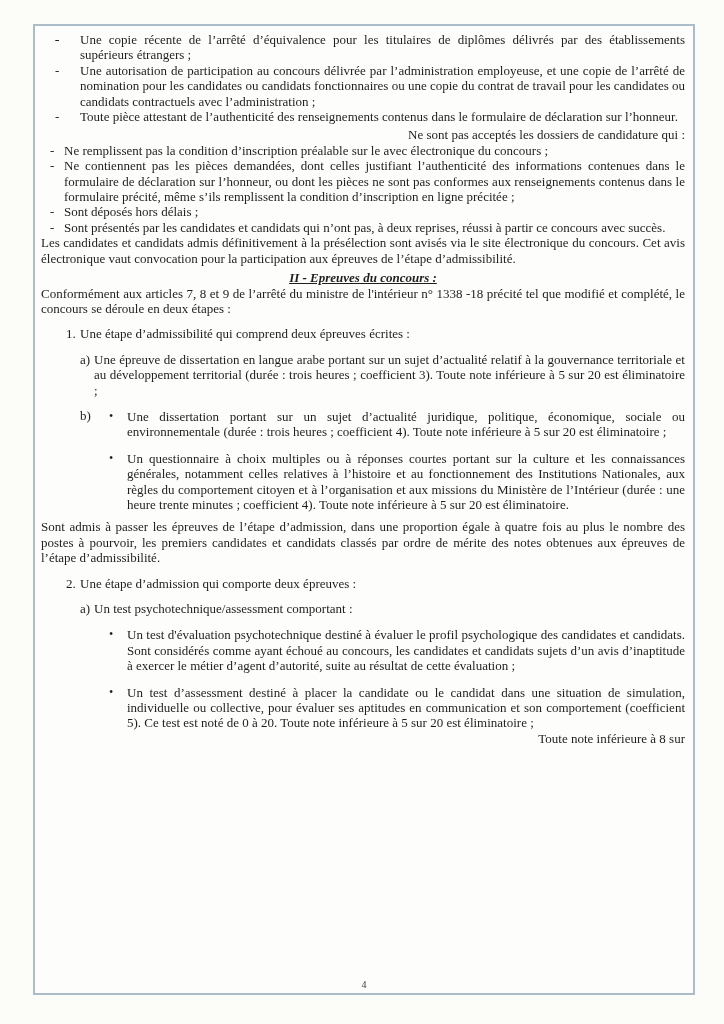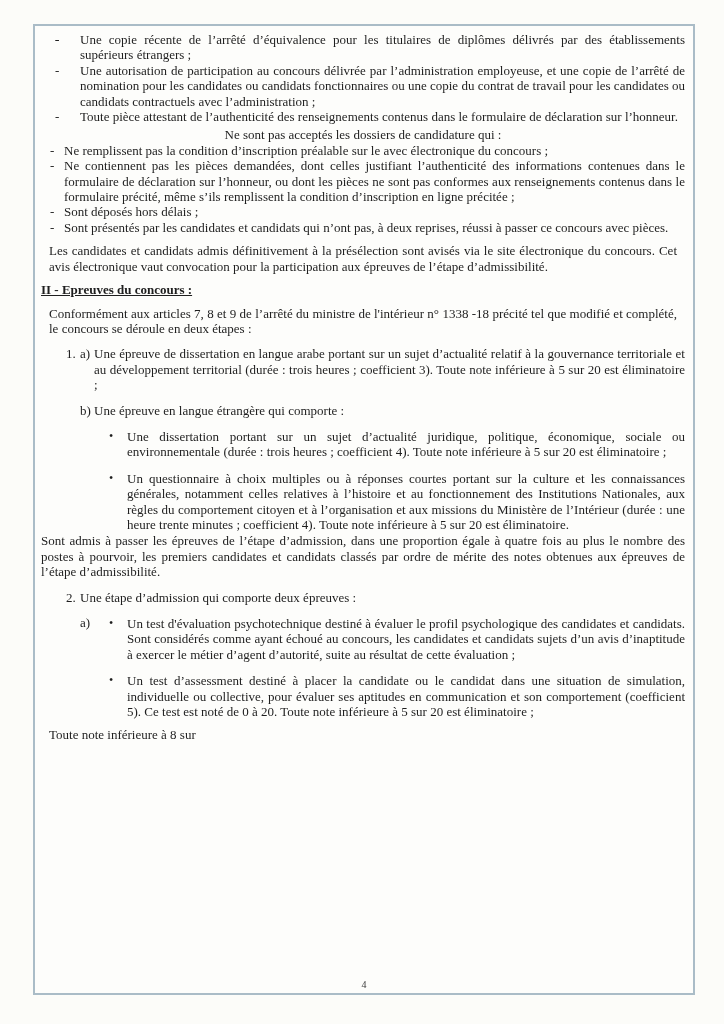--- a/index.html
+++ b/index.html
@@ -40,27 +40,28 @@
   .step { position: relative; padding-left: 39px; margin-top: 10px; }
   .step .mk { left: 25px; }
   
   .letter { position: relative; padding-left: 53px; margin-top: 10px; }
   .letter .mk { left: 39px; }
   
   .bullet { position: relative; padding-left: 86px; margin-top: 11px; }
   .bullet .mk { left: 68px; font-size: 12px; }
 
   .p { margin: 3px 0 0 0; }
-  .p-mid { margin: 1px 0 0 0; }
-  .p-tight { margin: 8px; }
+  .p-mid { margin: 7px 0 0 0; }
+  .p-tight { margin: 0; }
   .heading {
     margin: 4px 0 0 0;
     font-weight: bold;
     text-decoration: underline;
-    text-align: left;
+    text-align: center;
+    font-style: italic;
   }
   .page-num {
     position: absolute;
     bottom: 2px; left: 0; right: 0;
     text-align: center;
     font-size: 10px;
     line-height: 12px;
     color: #3a3a3a;
   }
 </style>
@@ -81,59 +82,59 @@
       <li>
         <span class="mk">-</span>
         <span>Une autorisation de participation au concours délivrée par l’administration employeuse, et une copie de l’arrêté de nomination pour les candidates ou candidats fonctionnaires ou une copie du contrat de travail pour les candidates ou candidats contractuels avec l’administration ;</span>
       </li>
       <li>
         <span class="mk">-</span>
         <span>Toute pièce attestant de l’authenticité des renseignements contenus dans le formulaire de déclaration sur l’honneur.</span>
       </li>
     </ul>
 
-    <p class="p" style="text-align:center">Ne sont pas acceptés les dossiers de candidature qui :</p>
+    <p class="p" style="text-align:right">Ne sont pas acceptés les dossiers de candidature qui :</p>
 
     <ul class="dash2">
       <li>
         <span class="mk">-</span>
         <span>Ne remplissent pas la condition d’inscription préalable sur le avec électronique du concours ;</span>
       </li>
       <li>
         <span class="mk">-</span>
         <span>Ne contiennent pas les pièces demandées, dont celles justifiant l’authenticité des informations contenues dans le formulaire de déclaration sur l’honneur, ou dont les pièces ne sont pas conformes aux renseignements contenus dans le formulaire précité, même s’ils remplissent la condition d’inscription en ligne précitée ;</span>
       </li>
       <li>
         <span class="mk">-</span>
         <span>Sont déposés hors délais ;</span>
       </li>
       <li>
         <span class="mk">-</span>
-        <span>Sont présentés par les candidates et candidats qui n’ont pas, à deux reprises, réussi à passer ce concours avec pièces.</span>
+        <span>Sont présentés par les candidates et candidats qui n’ont pas, à deux reprises, réussi à partir ce concours avec succès.</span>
       </li>
     </ul>
 
     <p class="p-tight">Les candidates et candidats admis définitivement à la présélection sont avisés via le site électronique du concours. Cet avis électronique vaut convocation pour la participation aux épreuves de l’étape d’admissibilité.</p>
 
     <p class="heading">II - Epreuves du concours :</p>
 
     <p class="p-tight">Conformément aux articles 7, 8 et 9 de l’arrêté du ministre de l'intérieur n° 1338 -18 précité tel que modifié et complété, le concours se déroule en deux étapes :</p>
 
     <div class="step">
       <span class="mk">1.</span>
+      <span>Une étape d’admissibilité qui comprend deux épreuves écrites :</span>
     </div>
 
     <div class="letter">
       <span class="mk">a)</span>
       <span>Une épreuve de dissertation en langue arabe portant sur un sujet d’actualité relatif à la gouvernance territoriale et au développement territorial (durée : trois heures ; coefficient 3). Toute note inférieure à 5 sur 20 est éliminatoire ;</span>
     </div>
 
     <div class="letter">
       <span class="mk">b)</span>
-      <span>Une épreuve en langue étrangère qui comporte :</span>
     </div>
 
     <div class="bullet">
       <span class="mk">•</span>
       <span>Une dissertation portant sur un sujet d’actualité juridique, politique, économique, sociale ou environnementale (durée : trois heures ; coefficient 4). Toute note inférieure à 5 sur 20 est éliminatoire ;</span>
     </div>
 
     <div class="bullet">
       <span class="mk">•</span>
       <span>Un questionnaire à choix multiples ou à réponses courtes portant sur la culture et les connaissances générales, notamment celles relatives à l’histoire et au fonctionnement des Institutions Nationales, aux règles du comportement citoyen et à l’organisation et aux missions du Ministère de l’Intérieur (durée : une heure trente minutes ; coefficient 4). Toute note inférieure à 5 sur 20 est éliminatoire.</span>
@@ -141,30 +142,31 @@
 
     <p class="p-mid">Sont admis à passer les épreuves de l’étape d’admission, dans une proportion égale à quatre fois au plus le nombre des postes à pourvoir, les premiers candidates et candidats classés par ordre de mérite des notes obtenues aux épreuves de l’étape d’admissibilité.</p>
 
     <div class="step">
       <span class="mk">2.</span>
       <span>Une étape d’admission qui comporte deux épreuves :</span>
     </div>
 
     <div class="letter">
       <span class="mk">a)</span>
+      <span>Un test psychotechnique/assessment comportant :</span>
     </div>
 
     <div class="bullet">
       <span class="mk">•</span>
       <span>Un test d'évaluation psychotechnique destiné à évaluer le profil psychologique des candidates et candidats. Sont considérés comme ayant échoué au concours, les candidates et candidats sujets d’un avis d’inaptitude à exercer le métier d’agent d’autorité, suite au résultat de cette évaluation ;</span>
     </div>
 
     <div class="bullet">
       <span class="mk">•</span>
       <span>Un test d’assessment destiné à placer la candidate ou le candidat dans une situation de simulation, individuelle ou collective, pour évaluer ses aptitudes en communication et son comportement (coefficient 5). Ce test est noté de 0 à 20. Toute note inférieure à 5 sur 20 est éliminatoire ;</span>
     </div>
 
-    <p class="p-tight" style="text-align:left">Toute note inférieure à 8 sur</p>
+    <p class="p-tight" style="text-align:right">Toute note inférieure à 8 sur</p>
 
   </div>
 
   <div class="page-num">4</div>
 </div>
 
 </body></html>

